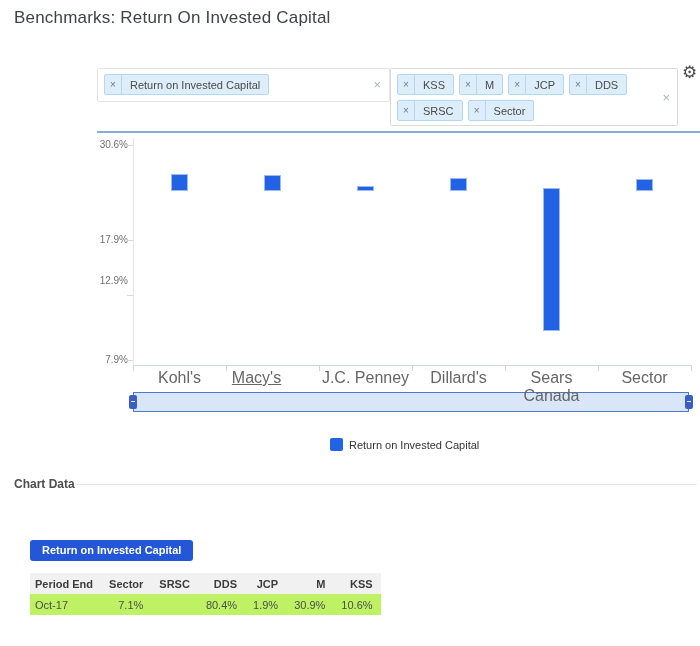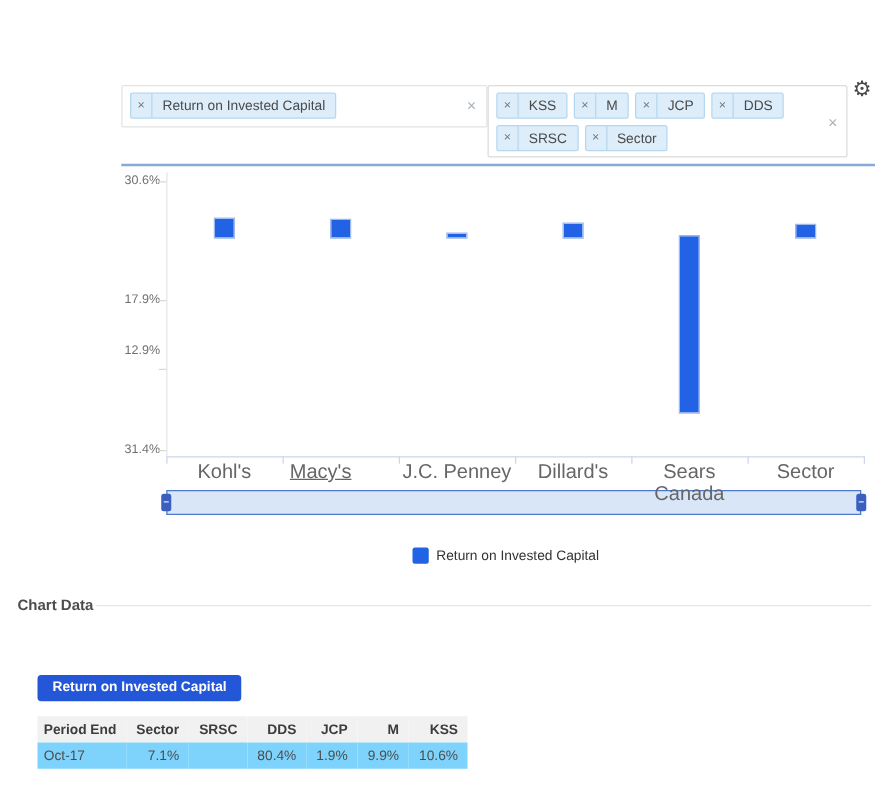--- a/index.html
+++ b/index.html
@@ -45,27 +45,28 @@
   
   .cd-heading { position:absolute; left:14px; top:477px; font-size:12px; font-weight:bold; color:#4d4d4d; }
   .cd-divider { position:absolute; left:77px; top:484px; width:620px; height:1px; background:#e5e5e5; }
   .metric-btn { position:absolute; left:30px; top:540px; height:21px; padding:0 12px; background:#2456d8; color:#fff;
     font-size:11px; font-weight:bold; border:none; border-radius:3px; line-height:21px; cursor:pointer;
     font-family:"Liberation Sans", sans-serif; }
   table.cdt { position:absolute; left:30px; top:573px; border-collapse:collapse; font-size:11px; color:#4d4d4d; }
   table.cdt th { background:#f1f1f1; color:#3c3c3c; font-weight:bold;margin-top:13px; }
   table.cdt th, table.cdt td { padding:4px 8px; height:21px; text-align:right; white-space:nowrap; }
   table.cdt th:first-child, table.cdt td:first-child { text-align:left; padding-left:5px; width:58px; }
-  table.cdt tr.alt td { background:#7dd3fc; }
+  table.cdt tr.alt td { background:#bef264; }
 </style>
 </head>
 <body>
 
 <div id="stage">
 
+  <div class="page-title">Benchmarks: Return On Invested Capital</div>
 
   <div class="select-box metric-box">
     <div class="tags" id="metric-tags">
         <span class="tag">
           <span class="tag-x">×</span>
           <span class="tag-label">Return on Invested Capital</span>
         </span>
       </div>
     <span class="clear-x metric-clear">×</span>
   </div>
@@ -114,21 +115,21 @@
     <div class="legend">
       <span class="legend-swatch"></span>
       <span class="legend-label">Return on Invested Capital</span>
     </div>
   <div class="ylab" style="left: 86px; top: 139px;">30.6%</div>
       <div class="ytick" style="left: 127px; top: 145px;"></div>
       <div class="ylab" style="left: 86px; top: 234px;">17.9%</div>
       <div class="ytick" style="left: 127px; top: 240px;"></div>
       <div class="ylab" style="left: 86px; top: 275px;">12.9%</div>
       <div class="ytick" style="left: 127px; top: 295px;"></div>
-      <div class="ylab" style="left: 86px; top: 354px;">31.4%</div>
+      <div class="ylab" style="left: 86px; top: 354px;">7.9%</div>
       <div class="ytick" style="left: 127px; top: 360px;"></div>
       <div class="xtick" style="left: 133px;"></div>
       <div class="xtick" style="left: 226px;"></div>
       <div class="xtick" style="left: 319px;"></div>
       <div class="xtick" style="left: 412px;"></div>
       <div class="xtick" style="left: 505px;"></div>
       <div class="xtick" style="left: 598px;"></div>
       <div class="xtick" style="left: 691px;"></div>
       <div class="bar" style="left: 172px; width: 15px; top: 175px; height: 15px; background: rgb(34, 98, 228);"></div>
       <div class="bar" style="left: 265px; width: 15px; top: 176px; height: 14px; background: rgb(34, 98, 228);"></div>
@@ -159,19 +160,19 @@
           <th>KSS</th>
         </tr>
       </thead>
     <tbody id="cdt-body">
         <tr class="alt">
           <td>Oct-17</td>
           <td>7.1%</td>
           <td></td>
           <td>80.4%</td>
           <td>1.9%</td>
-          <td>9.9%</td>
+          <td>30.9%</td>
           <td>10.6%</td>
         </tr>
       </tbody>
   </table>
 
 </div>
 
 </body></html>

